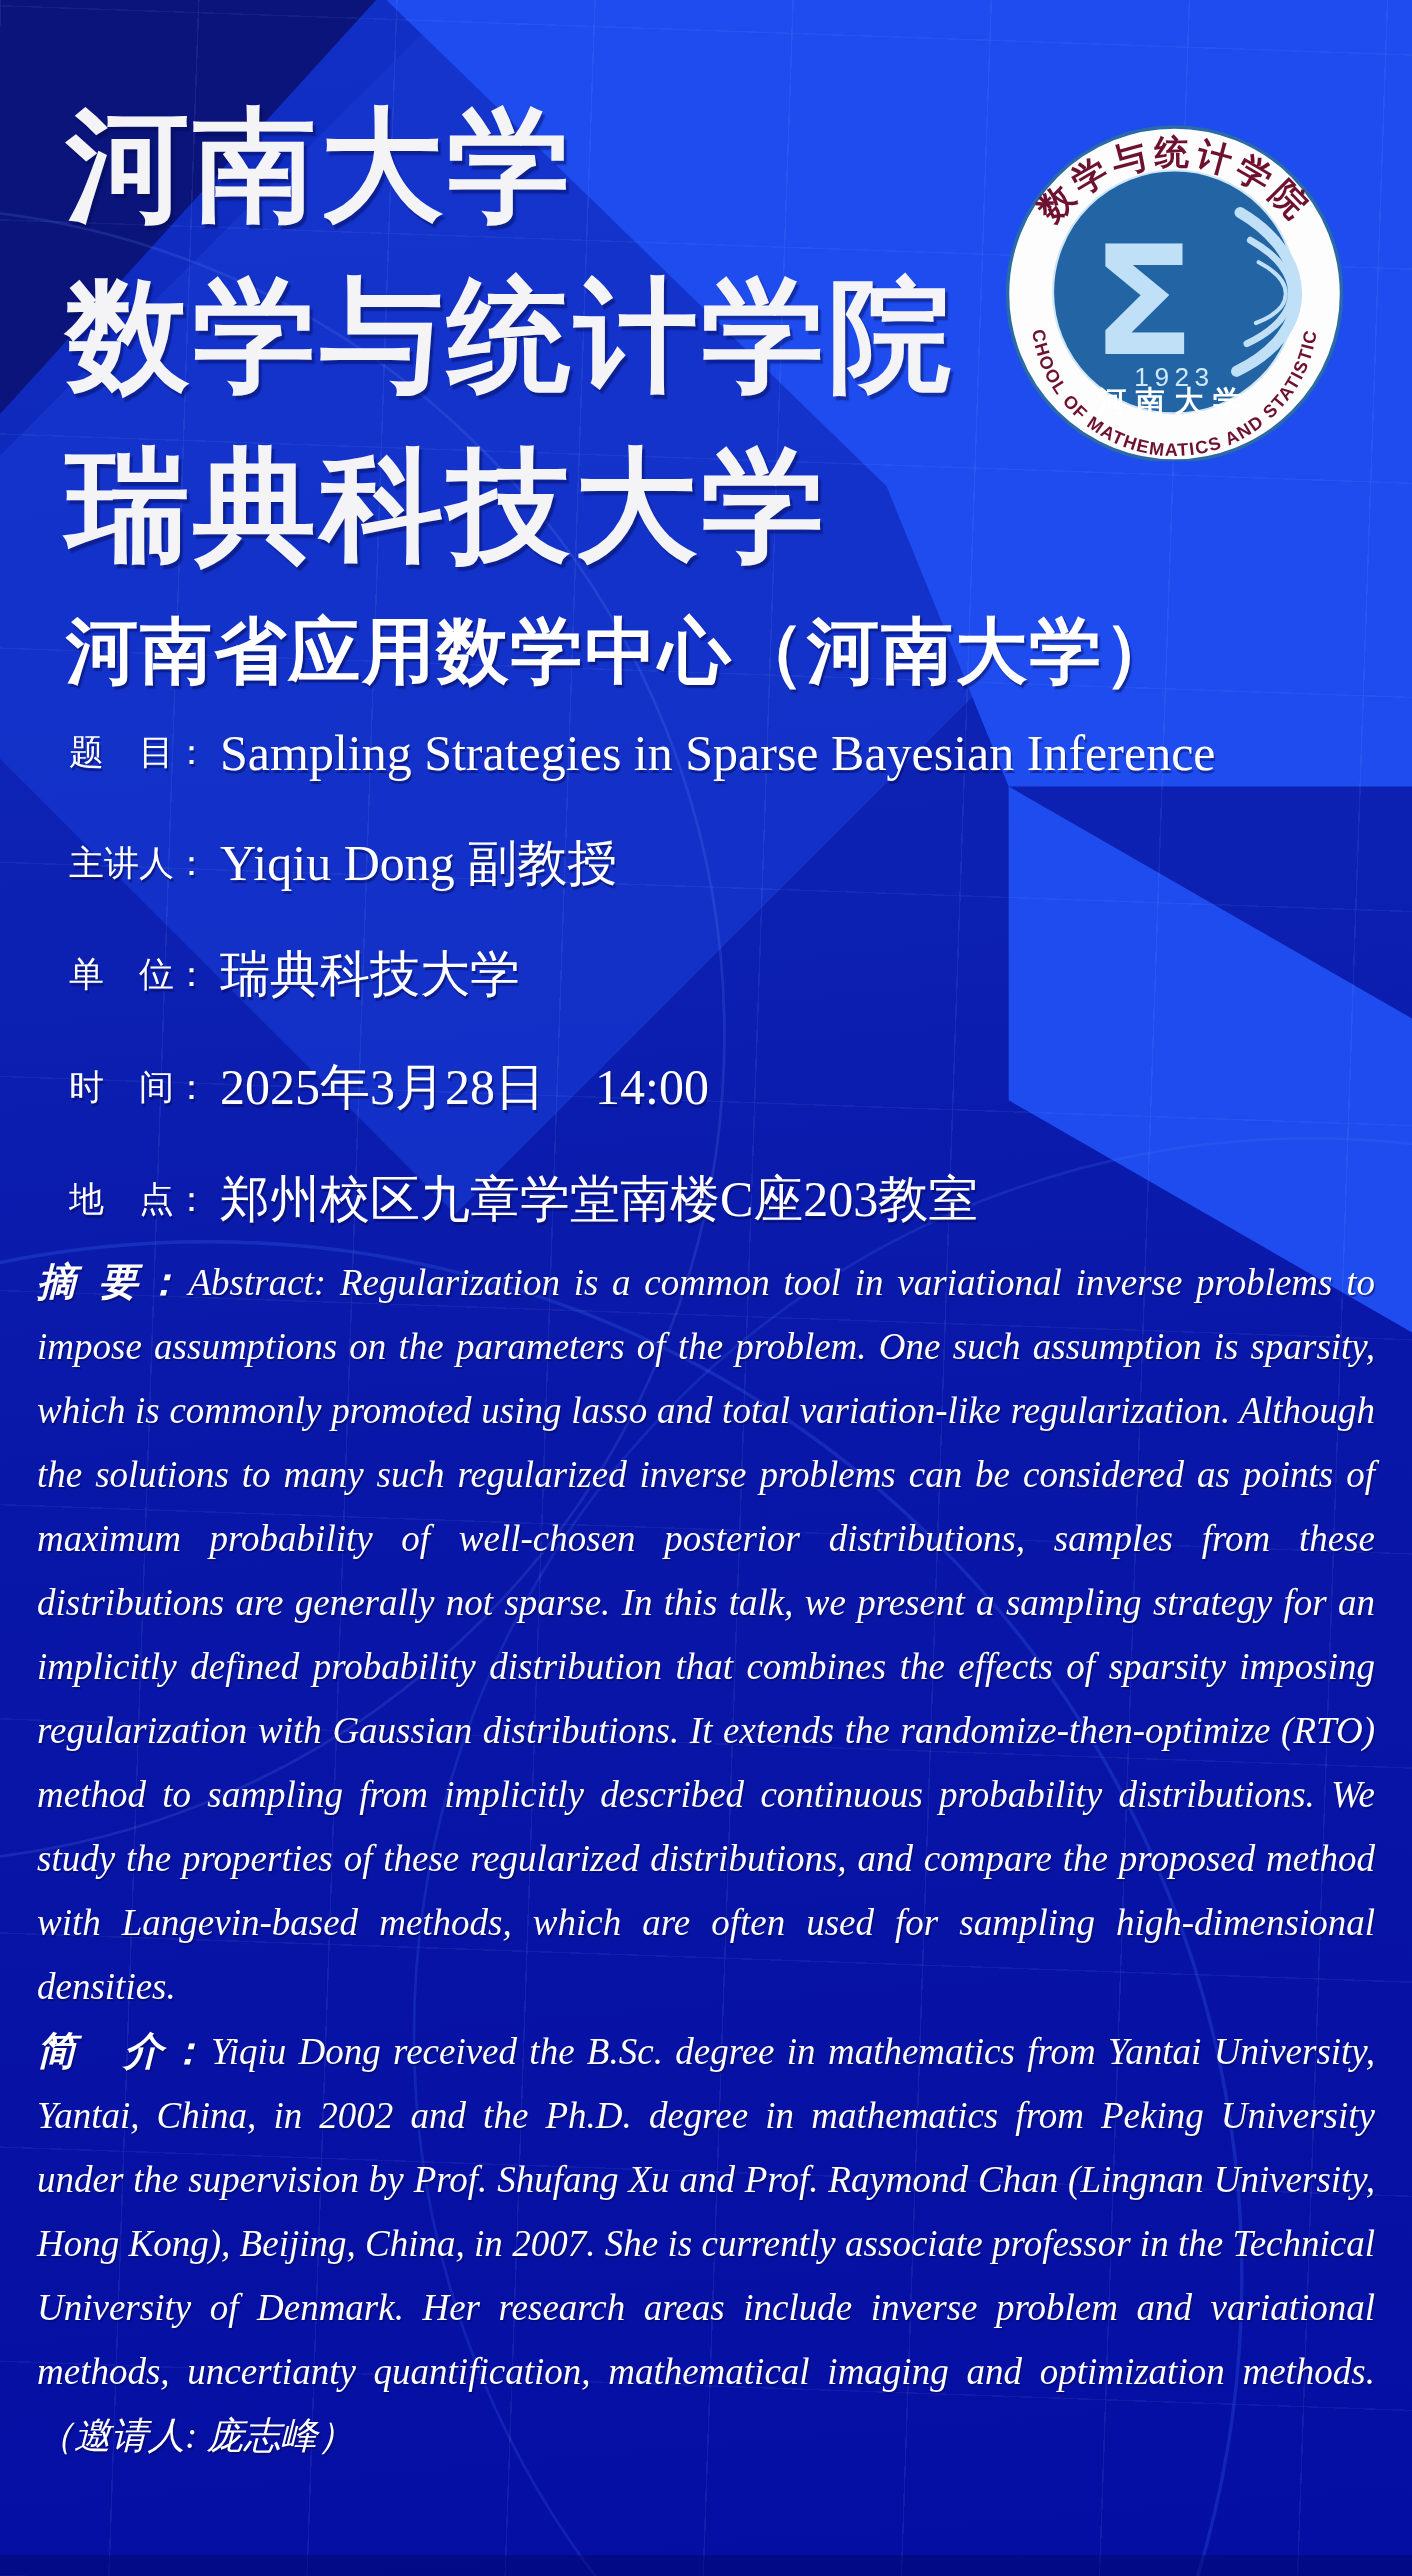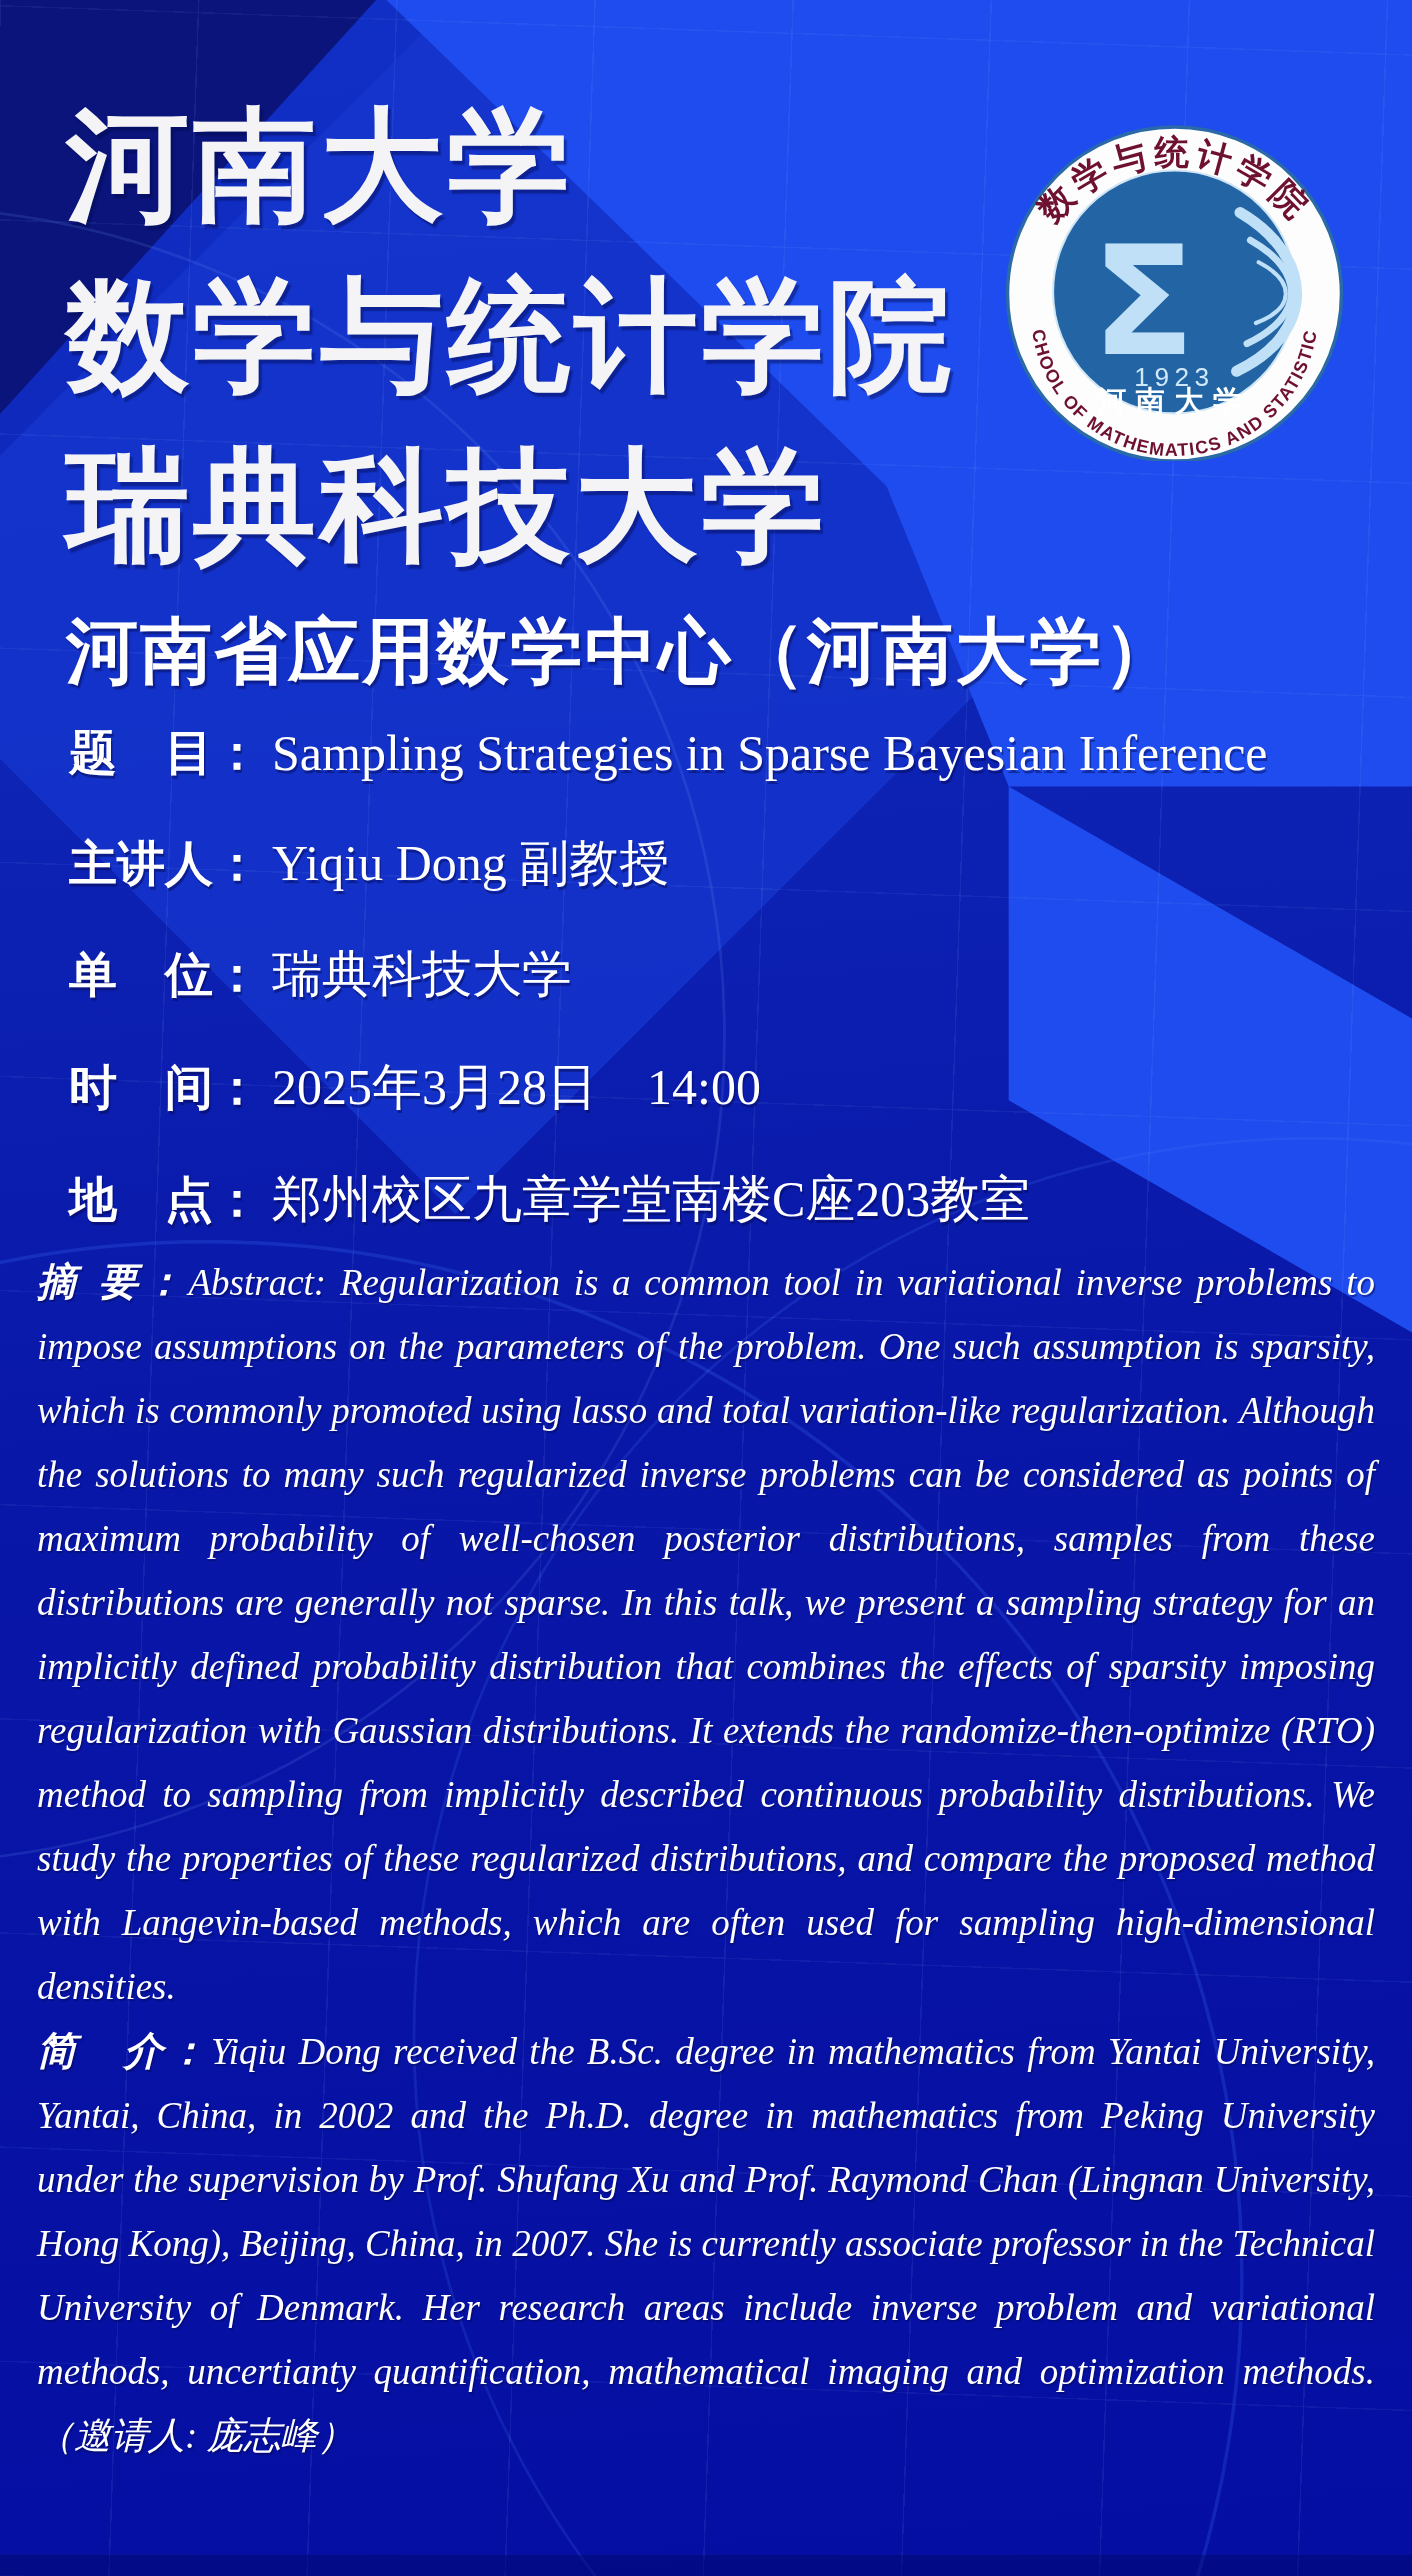--- a/index.html
+++ b/index.html
@@ -23,21 +23,21 @@
   }
   .logo-wrap{position:absolute;left:1002px;top:116px;width:345px;height:345px;}
   .subtitle{
     position:absolute;left:66px;top:592px;color:#ffffff;font-size:72px;font-weight:bold;
     letter-spacing:2.1px;white-space:nowrap;text-shadow:2.1px 3.4px 1.4px rgba(5,10,80,.5);margin-top:12px;
   }
   .field-row{
     position:absolute;left:69px;height:77px;display:flex;align-items:center;
     color:#fff;white-space:nowrap;text-shadow:1.4px 2.8px 0.7px rgba(5,10,80,.5);
   }
-  .field-label{font-size:48px;font-weight:bold;font-family:"Liberation Sans",sans-serif;}
+  .field-label{font-size:35px;font-weight:normal;font-family:"Liberation Sans",sans-serif;}
   .field-value{font-size:50px;margin-left:11px;font-family:"Liberation Serif",serif;}
   .body-block{
     position:absolute;left:37px;top:1250px;width:1338px;color:#fff;
     font-family:"Liberation Serif",serif;font-size:37px;line-height:64px;
     text-align:justify;text-shadow:1.4px 2.1px 0.7px rgba(5,10,80,.5);
   }
   .body-block p{margin:0;font-style:italic;}
   .para-label{
     font-family:"Liberation Sans",sans-serif;font-weight:bold;font-size:39px;
     letter-spacing:1.4px;

